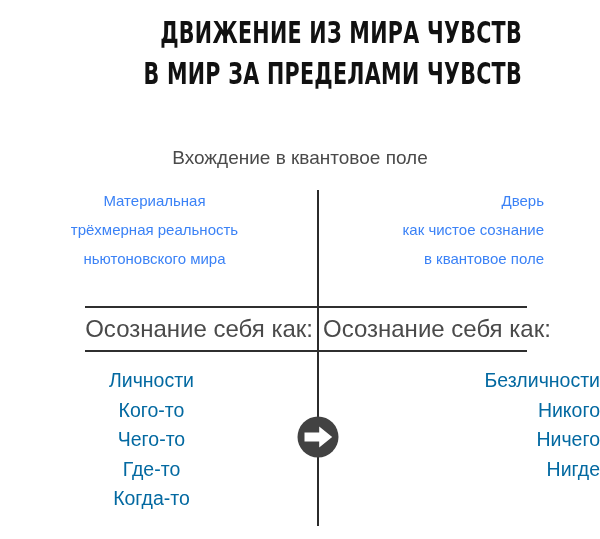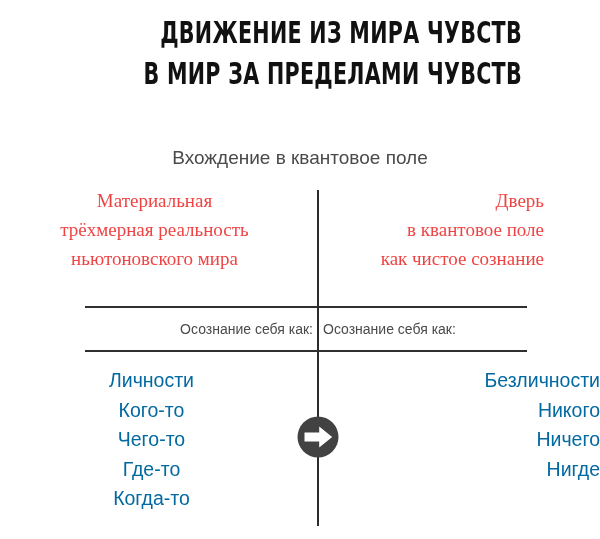--- a/index.html
+++ b/index.html
@@ -76,25 +76,24 @@
     padding-right: 8px;
     box-sizing: border-box;
   }
   .col-right-top {
     width: 227px;
     text-align: right;
     padding-left: 8px;
     box-sizing: border-box;
   }
   .body-line {
-    font-size: 19px;
+    font-size: 15px;
     line-height: 29px;
-    color: #ef4444;
-    white-space: nowrap;
-    font-family: Liberation Serif, serif;
+    color: #3b82f6;
+    white-space: nowrap;
   }
 
   
   .h-rule {
     position: absolute;
     left: 85px;
     width: 442px;
     height: 2px;
     background: #2f2f2f;
   }
@@ -117,21 +116,21 @@
     padding-right: 4px;
     box-sizing: border-box;
   }
   .band-cell-right {
     width: 283px;
     text-align: left;
     padding-left: 6px;
     box-sizing: border-box;
   }
   .band-text {
-    font-size: 14px;
+    font-size: 24px;
     line-height: 24px;
     color: #4a4a4a;
     white-space: nowrap;
   }
 
   
   .cols-bottom {
     position: absolute;
     left: 0;
     top: 366px;
@@ -182,22 +181,22 @@
   <div class="v-divider"></div>
 
   <div class="cols-top">
     <div class="col-left-top">
       <div class="body-line">Материальная</div>
       <div class="body-line">трёхмерная реальность</div>
       <div class="body-line">ньютоновского мира</div>
     </div>
     <div class="col-right-top">
       <div class="body-line">Дверь</div>
+      <div class="body-line">как чистое сознание</div>
       <div class="body-line">в квантовое поле</div>
-      <div class="body-line">как чистое сознание</div>
     </div>
   </div>
 
   <div class="h-rule top"></div>
   <div class="h-rule bottom"></div>
 
   <div class="band">
     <div class="band-cell-left">
       <span class="band-text">Осознание себя как:</span>
     </div>

